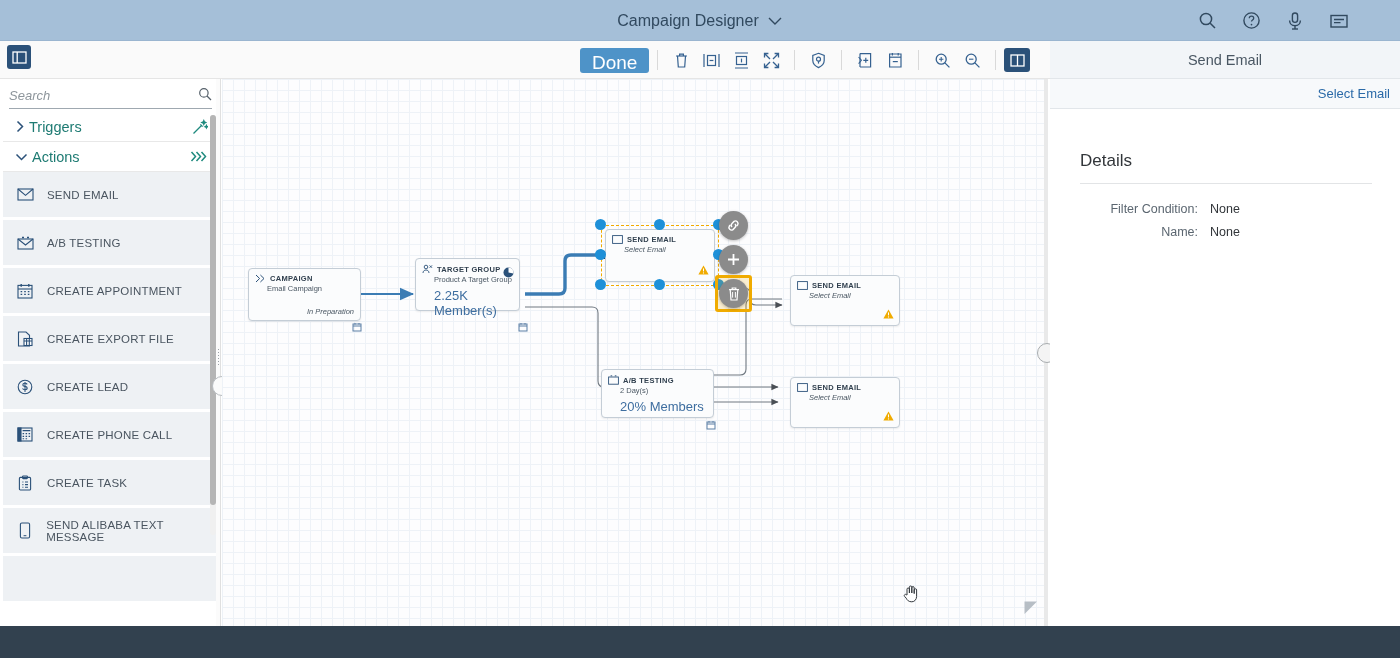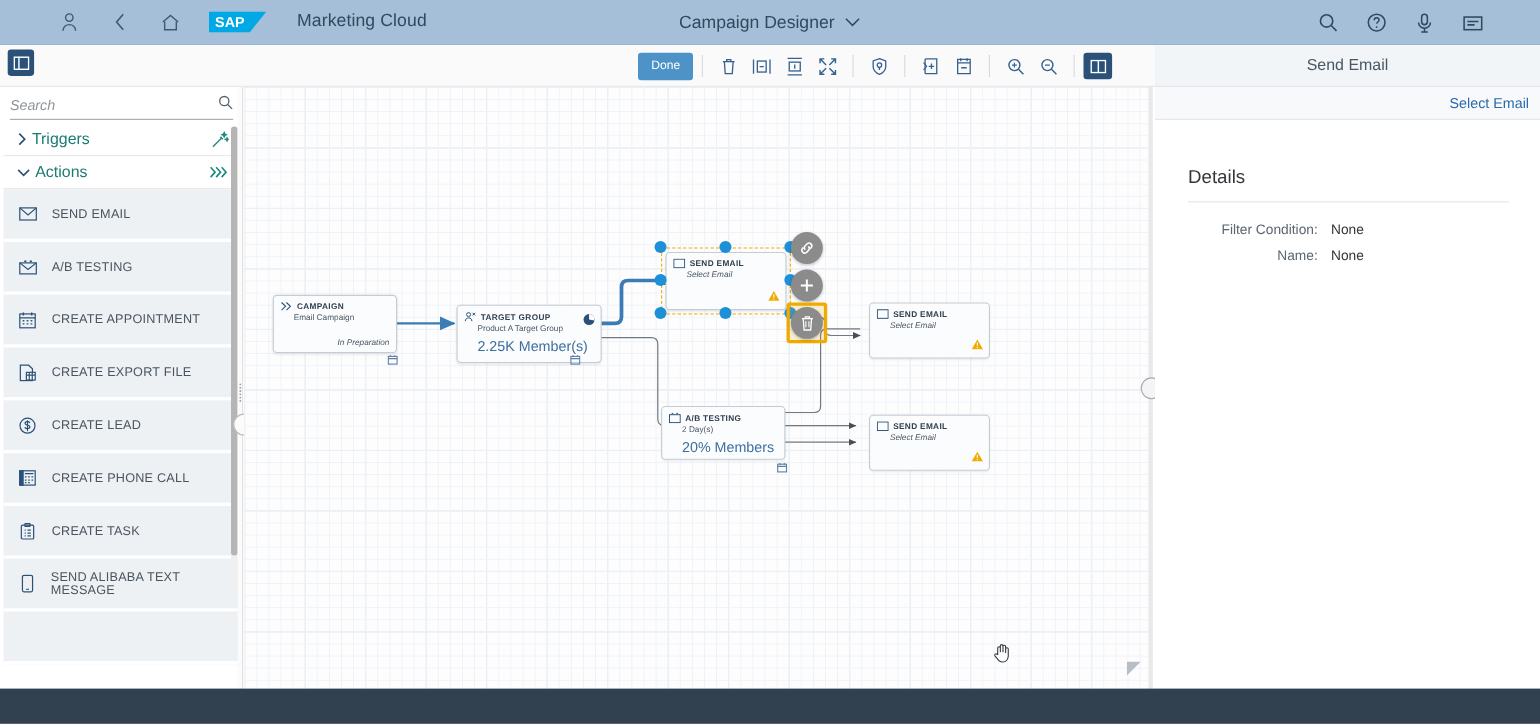--- a/index.html
+++ b/index.html
@@ -62,21 +62,21 @@
   }
   .toolbar-center {
     position: absolute; left: 580px; top: 5px;
     display: flex; align-items: center; gap: 0px;
   }
   .btn-done {
     background: #4e93c8;
     color: #fff;
     border: none;
     border-radius: 3px;
-    font-size: 11px;
+    font-size: 19px;
     padding: 4px 12px;
     height: 25px;
     font-family: "Liberation Sans", sans-serif;
     cursor: pointer;
   }
   .tb-sep { width: 1px; height: 20px; background: #d9d9d9; margin: 0 8px; }
   .tb-btn {
     width: 30px; height: 28px;
     display: flex; align-items: center; justify-content: center;
     color: #356190;
@@ -304,46 +304,20 @@
   .bottom-bar {
     position: absolute; left: 0; bottom: 0;
     width: 1400px; height: 32px;
     background: #32414f;
   }
 </style>
 </head>
 <body>
 
 <div class="shell-header">
-  <div class="shell-left">
-    <div class="shell-icon-btn">
-      <svg width="16" height="18" viewBox="0 0 16 18" fill="none" stroke="#3f5a75" stroke-width="1.3">
-        <circle cx="8" cy="5" r="3.4"></circle>
-          <path d="M2.3 17c0-3.4 2.6-5.6 5.7-5.6s5.7 2.2 5.7 5.6"></path>
-      </svg>
-    </div>
-    <div class="shell-icon-btn">
-      <svg width="12" height="18" viewBox="0 0 12 18" fill="none" stroke="#3f5a75" stroke-width="1.5">
-          <path d="M9 2 L3 9 L9 16"></path>
-        </svg>
-    </div>
-    <div class="shell-icon-btn">
-      <svg width="18" height="17" viewBox="0 0 18 17" fill="none" stroke="#3f5a75" stroke-width="1.3">
-          <path d="M2 8 L9 2 L16 8"></path>
-          <path d="M3.7 7.6 V15 H14.3 V7.6"></path>
-        </svg>
-    </div>
-    <div class="sap-logo">
-      <svg width="56" height="22" viewBox="0 0 56 22">
-        <polygon points="0,1 46,1 56,1 40,21 0,21" fill="#00a8e6"></polygon>
-        <text x="6" y="16" font-family="Liberation Sans, sans-serif" font-size="14" font-weight="bold" fill="#ffffff">SAP</text>
-      </svg>
-    </div>
-    <span class="shell-app-title">Marketing Cloud</span>
-  </div>
 
   <div class="shell-center">
     <div class="shell-center-inner">
       <span class="shell-page-title">Campaign Designer</span>
       <span>
         <svg width="16" height="10" viewBox="0 0 16 10" fill="none" stroke="#31495f" stroke-width="1.4">
             <path d="M2 2 L8 8 L14 2"></path>
           </svg>
       </span>
     </div>
@@ -648,21 +622,21 @@
     <div class="node-status">In Preparation</div>
   </div>
   <div class="node-foot-icon" style="left:130px; top:243px;">
     <svg width="10" height="10" viewBox="0 0 10 10" fill="none" stroke="#5b7fa5" stroke-width="1">
         <rect x="1" y="2" width="8" height="7"></rect>
         <path d="M1 4 H9"></path>
         <path d="M3 1 V2.6 M7 1 V2.6"></path>
       </svg>
   </div>
 
-  <div class="node" style="left:193px; top:198px; width:132px; height:53px;">
+  <div class="node" style="left:193px; top:179px; width:105px; height:53px;">
     <div class="node-title">
       <span class="node-ico">
         <svg width="11" height="10" viewBox="0 0 11 10" fill="none" stroke="#2b5179" stroke-width=".9">
             <circle cx="4" cy="3" r="1.8"></circle>
             <path d="M1 9c0-1.8 1.3-3 3-3s3 1.2 3 3"></path>
             <path d="M7.6 1.4 L10 3.8 M7.6 3.8 L10 1.4"></path>
           </svg>
       </span>
       <span>TARGET GROUP</span>
     </div>

